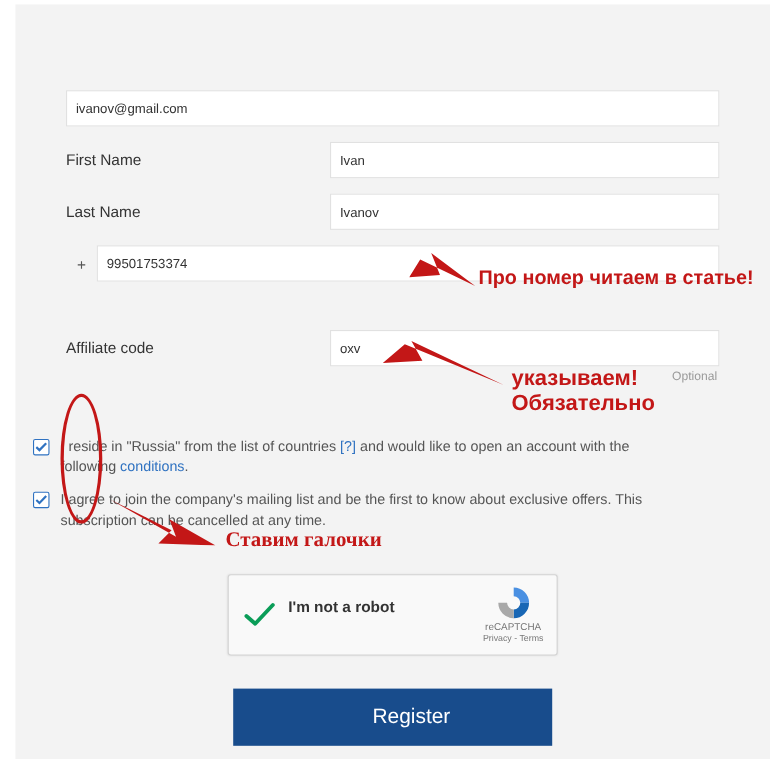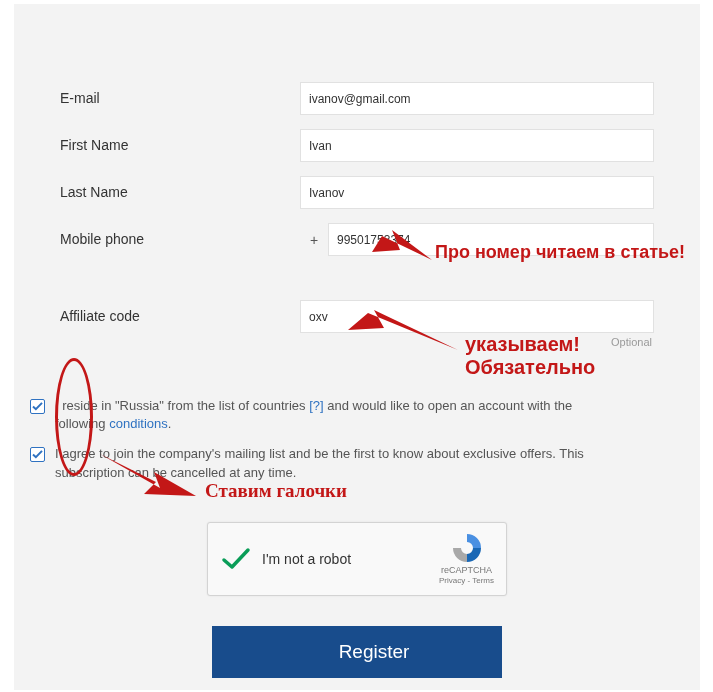--- a/index.html
+++ b/index.html
@@ -102,22 +102,23 @@
     border: 1px solid #d3d3d3;
     border-radius: 3px;
     display: flex;
     align-items: center;
     padding: 0 12px;
     margin: 40px auto 0 auto;
     box-shadow: 0 0 2px rgba(0,0,0,.08);
   }
   .recaptcha .left {
     display: flex;
-    align-items: center;
+    align-items: flex-start;
     flex: 1;
+    font-weight: bold;
   }
   .recaptcha .tick {
     width: 32px; height: 32px;
     display: flex; align-items: center; justify-content: center;
     margin-right: 10px;
   }
   .recaptcha .tick svg { width: 30px; height: 24px; }
   .recaptcha .txt { font-size: 14px; color: #333; }
   .recaptcha .right { text-align: center; }
   .recaptcha .logo {
@@ -154,42 +155,40 @@
     pointer-events: none;
   }
   .arrow { position: absolute; pointer-events: none; }
 </style>
 </head>
 <body>
 
 <div class="panel">
 
   <div class="form-row">
-    <label>E-mail</label>
     <div class="input-col">
       <input type="text" value="ivanov@gmail.com" style="">
     </div>
   </div>
 
   <div class="form-row">
     <label>First Name</label>
     <div class="input-col">
       <input type="text" value="Ivan" style="">
     </div>
   </div>
 
   <div class="form-row">
     <label>Last Name</label>
     <div class="input-col">
       <input type="text" value="Ivanov" style="">
     </div>
   </div>
 
   <div class="form-row">
-    <label>Mobile phone</label>
     <div class="input-col">
       <div class="phone-wrap">
         <span class="plus">+</span>
         <input type="text" value="99501753374" style="">
       </div>
     </div>
   </div>
 
   <div class="spacer-30"></div>
 

